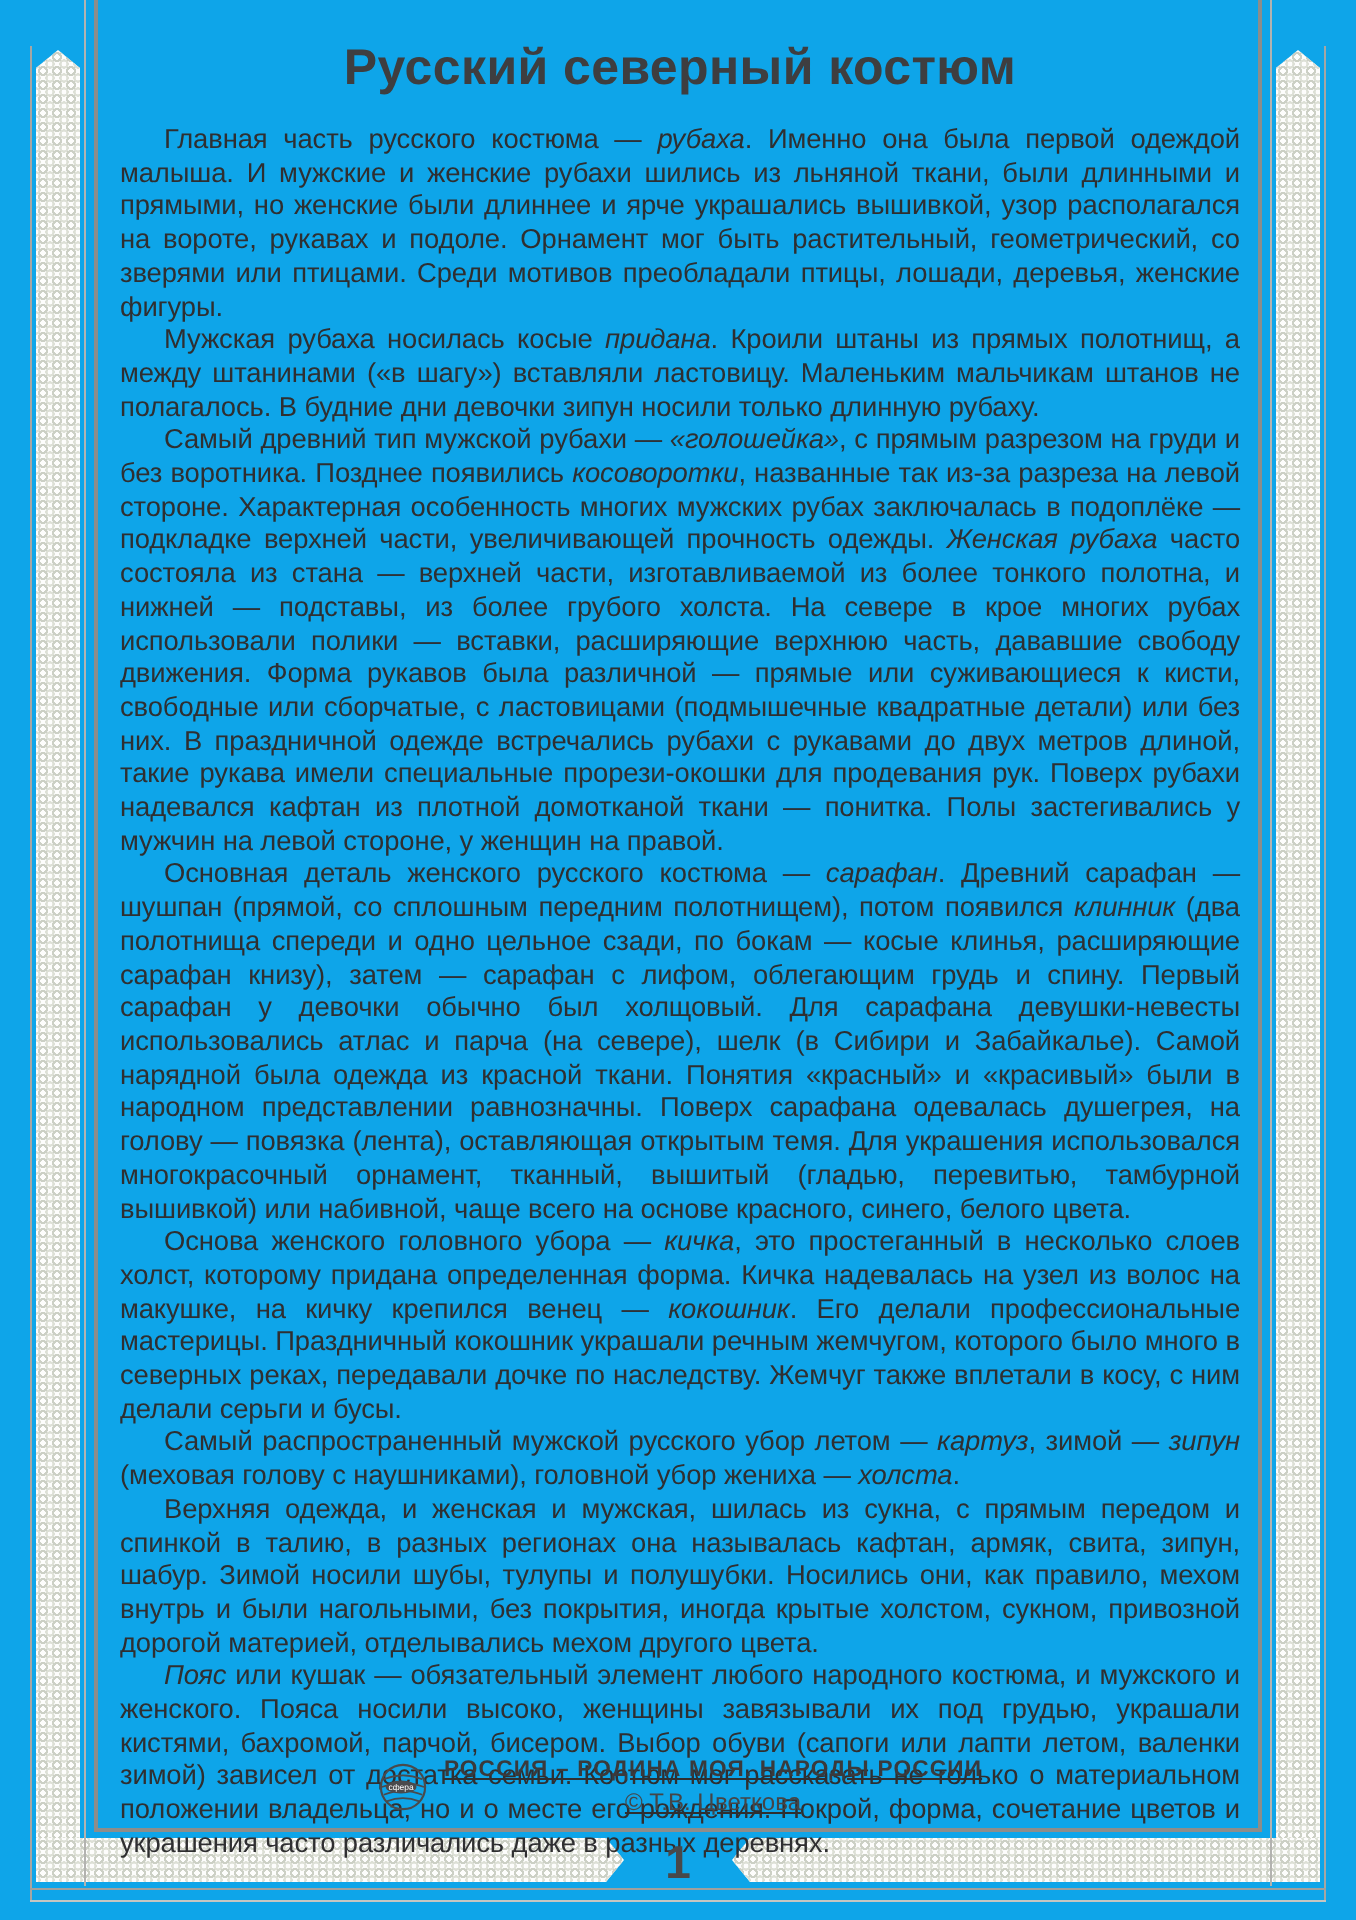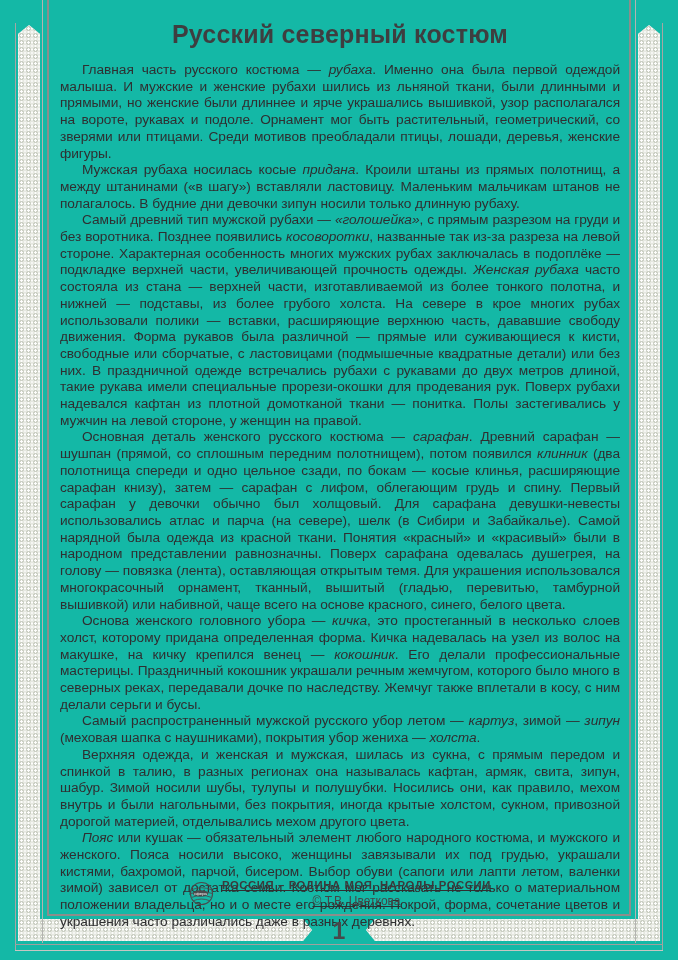--- a/index.html
+++ b/index.html
@@ -4,21 +4,21 @@
 <style>
   * { margin: 0; padding: 0; box-sizing: border-box; }
   html, body { width: 678px; height: 960px; }
   body {
     font-family: "Liberation Sans", "DejaVu Sans", sans-serif;
     background: #fdfdfc;
     position: relative;
     overflow: hidden;
     color: #2f2f31;
   }
-  .page { position: absolute; inset: 0; background: #14b8a6; }
+  .page { position: absolute; inset: 0; background: #0ea5e9; }
 
   
   .lace {
     background-color: #fdfdfc;
     background-image:
       radial-gradient(circle at 3.5px 3.5px, rgba(0,0,0,0) 1.3px, #ccd0c5 1.4px 2.5px, rgba(0,0,0,0) 2.6px),
       radial-gradient(circle at 3.5px 3.5px, rgba(0,0,0,0) 1.2px, #dde0d6 1.3px 2.3px, rgba(0,0,0,0) 2.4px);
     background-size: 7px 7px, 7px 7px;
     background-position: 0 0, 3.5px 3.5px;
   }
@@ -123,21 +123,21 @@
   <div class="frame-bottom"></div>
 
   <div class="content">
     <h1 class="title">Русский северный костюм</h1>
     <div class="body-text">
         <p><span>Главная часть русского костюма — </span><em>рубаха</em><span>. Именно она была первой одеждой малыша. И мужские и женские рубахи шились из льняной ткани, были длинными и прямыми, но женские были длиннее и ярче украшались вышивкой, узор располагался на вороте, рукавах и подоле. Орнамент мог быть растительный, геометрический, со зверями или птицами. Среди мотивов преобладали птицы, лошади, деревья, женские фигуры.</span></p>
         <p><span>Мужская рубаха носилась косые </span><em>придана</em><span>. Кроили штаны из прямых полотнищ, а между штанинами («в шагу») вставляли ластовицу. Маленьким мальчикам штанов не полагалось. В будние дни девочки зипун носили только длинную рубаху.</span></p>
         <p><span>Самый древний тип мужской рубахи — </span><em>«голошейка»</em><span>, с прямым разрезом на груди и без воротника. Позднее появились </span><em>косоворотки</em><span>, названные так из-за разреза на левой стороне. Характерная особенность многих мужских рубах заключалась в подоплёке — подкладке верхней части, увеличивающей прочность одежды. </span><em>Женская рубаха</em><span> часто состояла из стана — верхней части, изготавливаемой из более тонкого полотна, и нижней — подставы, из более грубого холста. На севере в крое многих рубах использовали полики — вставки, расширяющие верхнюю часть, дававшие свободу движения. Форма рукавов была различной — прямые или суживающиеся к кисти, свободные или сборчатые, с ластовицами (подмышечные квадратные детали) или без них. В праздничной одежде встречались рубахи с рукавами до двух метров длиной, такие рукава имели специальные прорези-окошки для продевания рук. Поверх рубахи надевался кафтан из плотной домотканой ткани — понитка. Полы застегивались у мужчин на левой стороне, у женщин на правой.</span></p>
         <p><span>Основная деталь женского русского костюма — </span><em>сарафан</em><span>. Древний сарафан — шушпан (прямой, со сплошным передним полотнищем), потом появился </span><em>клинник</em><span> (два полотнища спереди и одно цельное сзади, по бокам — косые клинья, расширяющие сарафан книзу), затем — сарафан с лифом, облегающим грудь и спину. Первый сарафан у девочки обычно был холщовый. Для сарафана девушки-невесты использовались атлас и парча (на севере), шелк (в Сибири и Забайкалье). Самой нарядной была одежда из красной ткани. Понятия «красный» и «красивый» были в народном представлении равнозначны. Поверх сарафана одевалась душегрея, на голову — повязка (лента), оставляющая открытым темя. Для украшения использовался многокрасочный орнамент, тканный, вышитый (гладью, перевитью, тамбурной вышивкой) или набивной, чаще всего на основе красного, синего, белого цвета.</span></p>
         <p><span>Основа женского головного убора — </span><em>кичка</em><span>, это простеганный в несколько слоев холст, которому придана определенная форма. Кичка надевалась на узел из волос на макушке, на кичку крепился венец — </span><em>кокошник</em><span>. Его делали профессиональные мастерицы. Праздничный кокошник украшали речным жемчугом, которого было много в северных реках, передавали дочке по наследству. Жемчуг также вплетали в косу, с ним делали серьги и бусы.</span></p>
-        <p><span>Самый распространенный мужской русского убор летом — </span><em>картуз</em><span>, зимой — </span><em>зипун</em><span> (меховая шапка с наушниками), покрытия убор жениха — </span><em>холста</em><span>.</span></p>
+        <p><span>Самый распространенный мужской русского убор летом — </span><em>картуз</em><span>, зимой — </span><em>зипун</em><span> (меховая голову с наушниками), головной убор жениха — </span><em>холста</em><span>.</span></p>
         <p><span>Верхняя одежда, и женская и мужская, шилась из сукна, с прямым передом и спинкой в талию, в разных регионах она называлась кафтан, армяк, свита, зипун, шабур. Зимой носили шубы, тулупы и полушубки. Носились они, как правило, мехом внутрь и были нагольными, без покрытия, иногда крытые холстом, сукном, привозной дорогой материей, отделывались мехом другого цвета.</span></p>
         <p><em>Пояс</em><span> или кушак — обязательный элемент любого народного костюма, и мужского и женского. Пояса носили высоко, женщины завязывали их под грудью, украшали кистями, бахромой, парчой, бисером. Выбор обуви (сапоги или лапти летом, валенки зимой) зависел от достатка семьи. Костюм мог рассказать не только о материальном положении владельца, но и о месте его рождения. Покрой, форма, сочетание цветов и украшения часто различались даже в разных деревнях.</span></p>
       </div>
   </div>
 
   <div class="footer">
     <span class="logo">
       <svg viewBox="0 0 26 26" width="25" height="25">
         <circle cx="13" cy="13" r="11.5" fill="none" stroke="#4a4a4c" stroke-width="1.1"></circle>
         <path d="M3 9 Q13 5 23 9" fill="none" stroke="#4a4a4c" stroke-width="0.9"></path>

